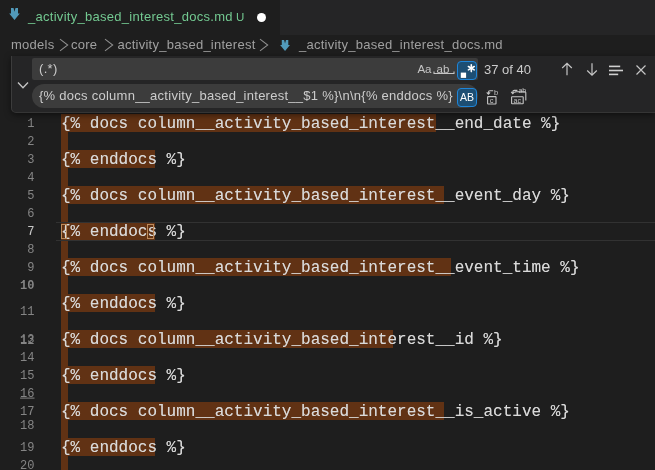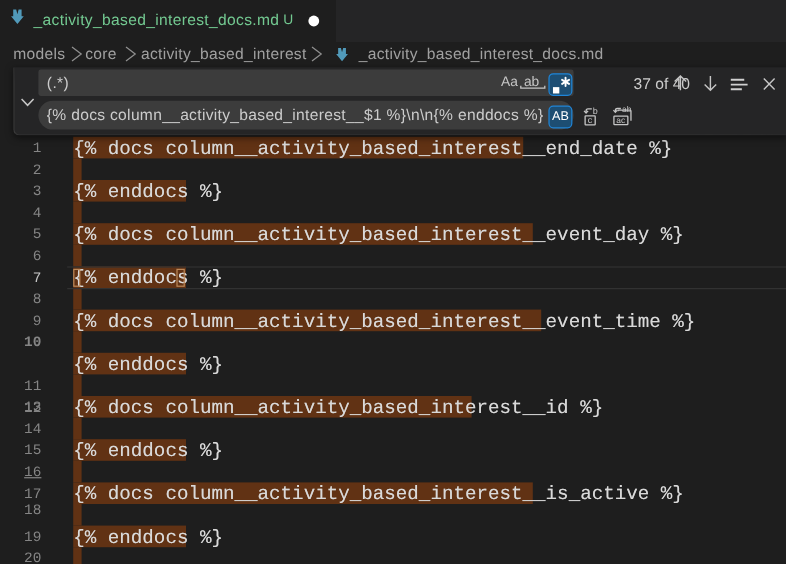--- a/index.html
+++ b/index.html
@@ -23,21 +23,21 @@
            border-left:1px solid #3c3c3c; border-bottom:1px solid #353535; border-bottom-left-radius:5px; box-shadow:0 2px 6px rgba(0,0,0,0.5); }
   .finput { position:absolute; background:#3c3c3c; border-radius:2px; }
   #fin  { left:20px; top:2px;  width:446px; height:22px; }
   #frep { left:20px; top:28px; width:446px; height:24px;border-radius:12px; }
   .itext { position:absolute; left:7px; top:0; font-size:13px; letter-spacing:0.33px; color:#cccccc; line-height:22px; white-space:pre; }
   #optAa { position:absolute; left:383px; top:0; width:19px; height:22px; line-height:22px; text-align:center; color:#c5c5c5; font-size:11.5px; }
   #optab { position:absolute; left:401.5px; top:0; width:19px; height:22px; line-height:22px; text-align:center; color:#c5c5c5; font-size:11.5px; }
   .optbox { position:absolute; background:#1d4e73; border:1px solid #1f85d8; border-radius:4px; }
   #optre { left:425px; top:2.5px; width:20px; height:19px; }
   #optAB { left:425px; top:4px; width:20px; height:18.5px; color:#ffffff; font-size:10.5px; text-align:center; line-height:17px; }
-  #count { position:absolute; left:484px; top:58px; width:120px; height:24px; line-height:24px; color:#cccccc; font-size:13px;margin-left:44px; }
+  #count { position:absolute; left:484px; top:58px; width:120px; height:24px; line-height:24px; color:#cccccc; font-size:13px; }
 
   
   .ln { position:absolute; left:0; width:34.5px; text-align:right; height:18px; line-height:18px;
         font-family:"Liberation Mono",monospace; font-size:12px; color:#858585; transform:translateY(0.6px); }
   .cl { position:absolute; left:61px; height:18px; line-height:18px; white-space:pre;
         font-family:"Liberation Mono",monospace; font-size:16px; color:#d9d9d9; text-shadow:0 0 0.5px rgba(220,220,220,0.55); transform:translateY(1.1px); }
   .strip { position:absolute; left:61px; width:7.2px; height:18px; background:#613214; }
   .clb { position:absolute; left:56px; width:599px; height:1px; background:#323232; }
 </style>
 </head>
@@ -89,21 +89,21 @@
 <div class="ln" style="top:222px;color:#c6c6c6;">7</div>
 <div class="strip" style="top:222px;width:94.4px"></div>
 <div class="cl" style="top:222px">{% enddocs %}</div>
 <div class="ln" style="top:240px;">8</div>
 <div class="strip" style="top:240px"></div>
 <div class="ln" style="top:258px;">9</div>
 <div class="strip" style="top:258px;width:389.7px"></div>
 <div class="cl" style="top:258px">{% docs column__activity_based_interest__event_time %}</div>
 <div class="ln" style="top:276px;font-weight:bold;">10</div>
 <div class="strip" style="top:276px"></div>
-<div class="ln" style="top:312px;">11</div>
+<div class="ln" style="top:302px;">11</div>
 <div class="strip" style="top:294px;width:94.4px"></div>
 <div class="cl" style="top:294px">{% enddocs %}</div>
 <div class="ln" style="top:312px;margin-top:19px;">12</div>
 <div class="strip" style="top:312px"></div>
 <div class="ln" style="top:330px;">13</div>
 <div class="strip" style="top:330px;width:332.1px"></div>
 <div class="cl" style="top:330px">{% docs column__activity_based_interest__id %}</div>
 <div class="ln" style="top:348px;">14</div>
 <div class="strip" style="top:348px"></div>
 <div class="ln" style="top:366px;">15</div>

